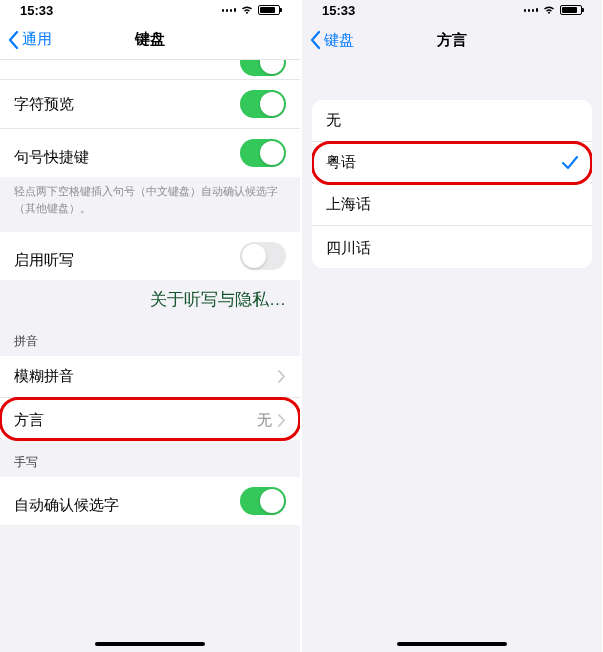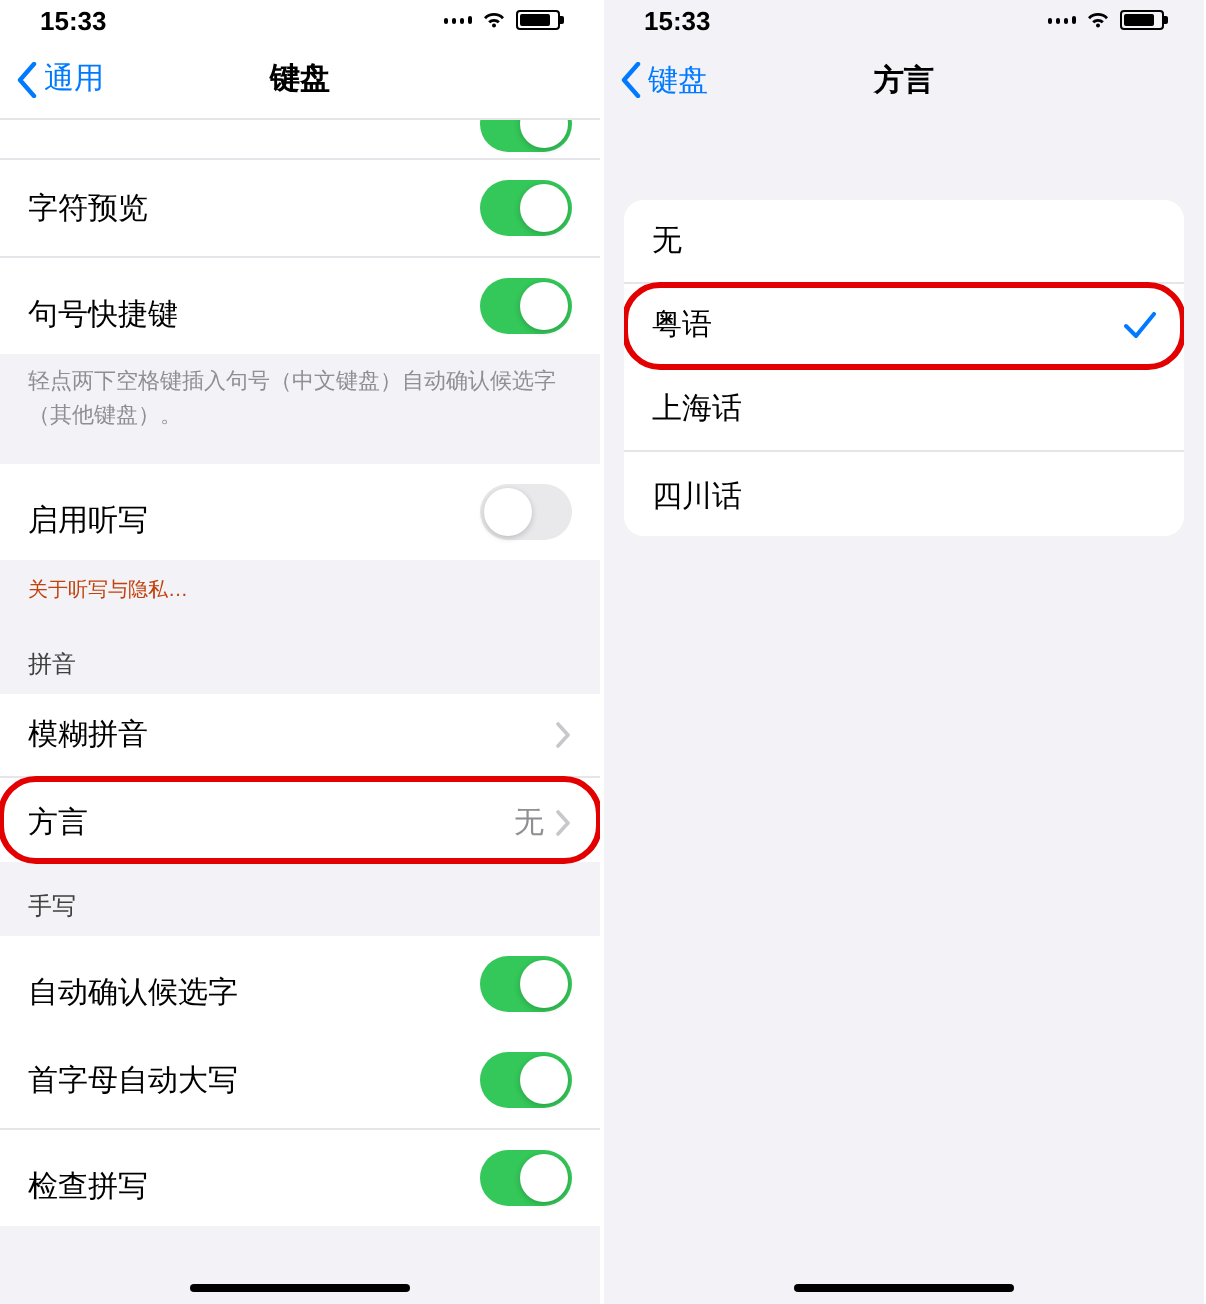--- a/index.html
+++ b/index.html
@@ -77,21 +77,21 @@
     .toggle.off { background: #e9e9eb; }
     .toggle::after {
       content: ''; position: absolute; width: 24px; height: 24px; background: #fff; border-radius: 50%;
       top: 2px; box-shadow: 0 1px 3px rgba(0,0,0,0.2);
     }
     .toggle.on::after { right: 2px; }
     .toggle.off::after { left: 2px; }
     .chevron-right { color: #c7c7cc; width: 8px; height: 13px; }
     .detail-text { color: #8e8e93; font-size: 15px; }
     .footer-text { font-size: 11px; color: #8e8e93; padding: 6px 14px; line-height: 1.5; }
-    .link-text { font-size: 10px; color: #c2410c; padding: 8px 14px; }
+    .link-text { font-size: 17px; color: #14532d; padding: 8px 14px; text-align: right; }
     .section-header { font-size: 12px; color: #404040; padding: 14px 14px 6px; }
     .highlight-red { outline: 3px solid #e20000; outline-offset: -2px; border-radius: 18px; }
     .checkmark { color: #007aff; width: 16px; height: 14px; }
     .home-indicator {
       position: absolute; bottom: 6px; left: 50%; transform: translateX(-50%);
       width: 110px; height: 4px; background: #000; border-radius: 3px;
     }
     .spacer { height: 22px; }
     .partial-toggle-row {
       height: 20px; background: #fff; position: relative; display:flex; justify-content:flex-end; align-items:flex-start; padding: 0 14px; overflow:hidden; border-bottom: 0.5px solid #e5e5ea;
@@ -176,31 +176,20 @@
     </div>
 
     <div class="section-header">手写</div>
     <div class="group">
       <div class="row">
         <span>自动确认候选字</span>
         <div class="toggle on"></div>
       </div>
     </div>
 
-    <div class="group">
-      <div class="row">
-        <span>首字母自动大写</span>
-        <div class="toggle on"></div>
-      </div>
-      <div class="row">
-        <span>检查拼写</span>
-        <div class="toggle on"></div>
-      </div>
-
-    </div>
   </div>
   <div class="home-indicator"></div>
 </div>
 
 <div class="phone">
   <div class="status-bar">
     <span>15:33</span>
     <div class="status-right">
       <div class="signal-dots">
           <span></span>

